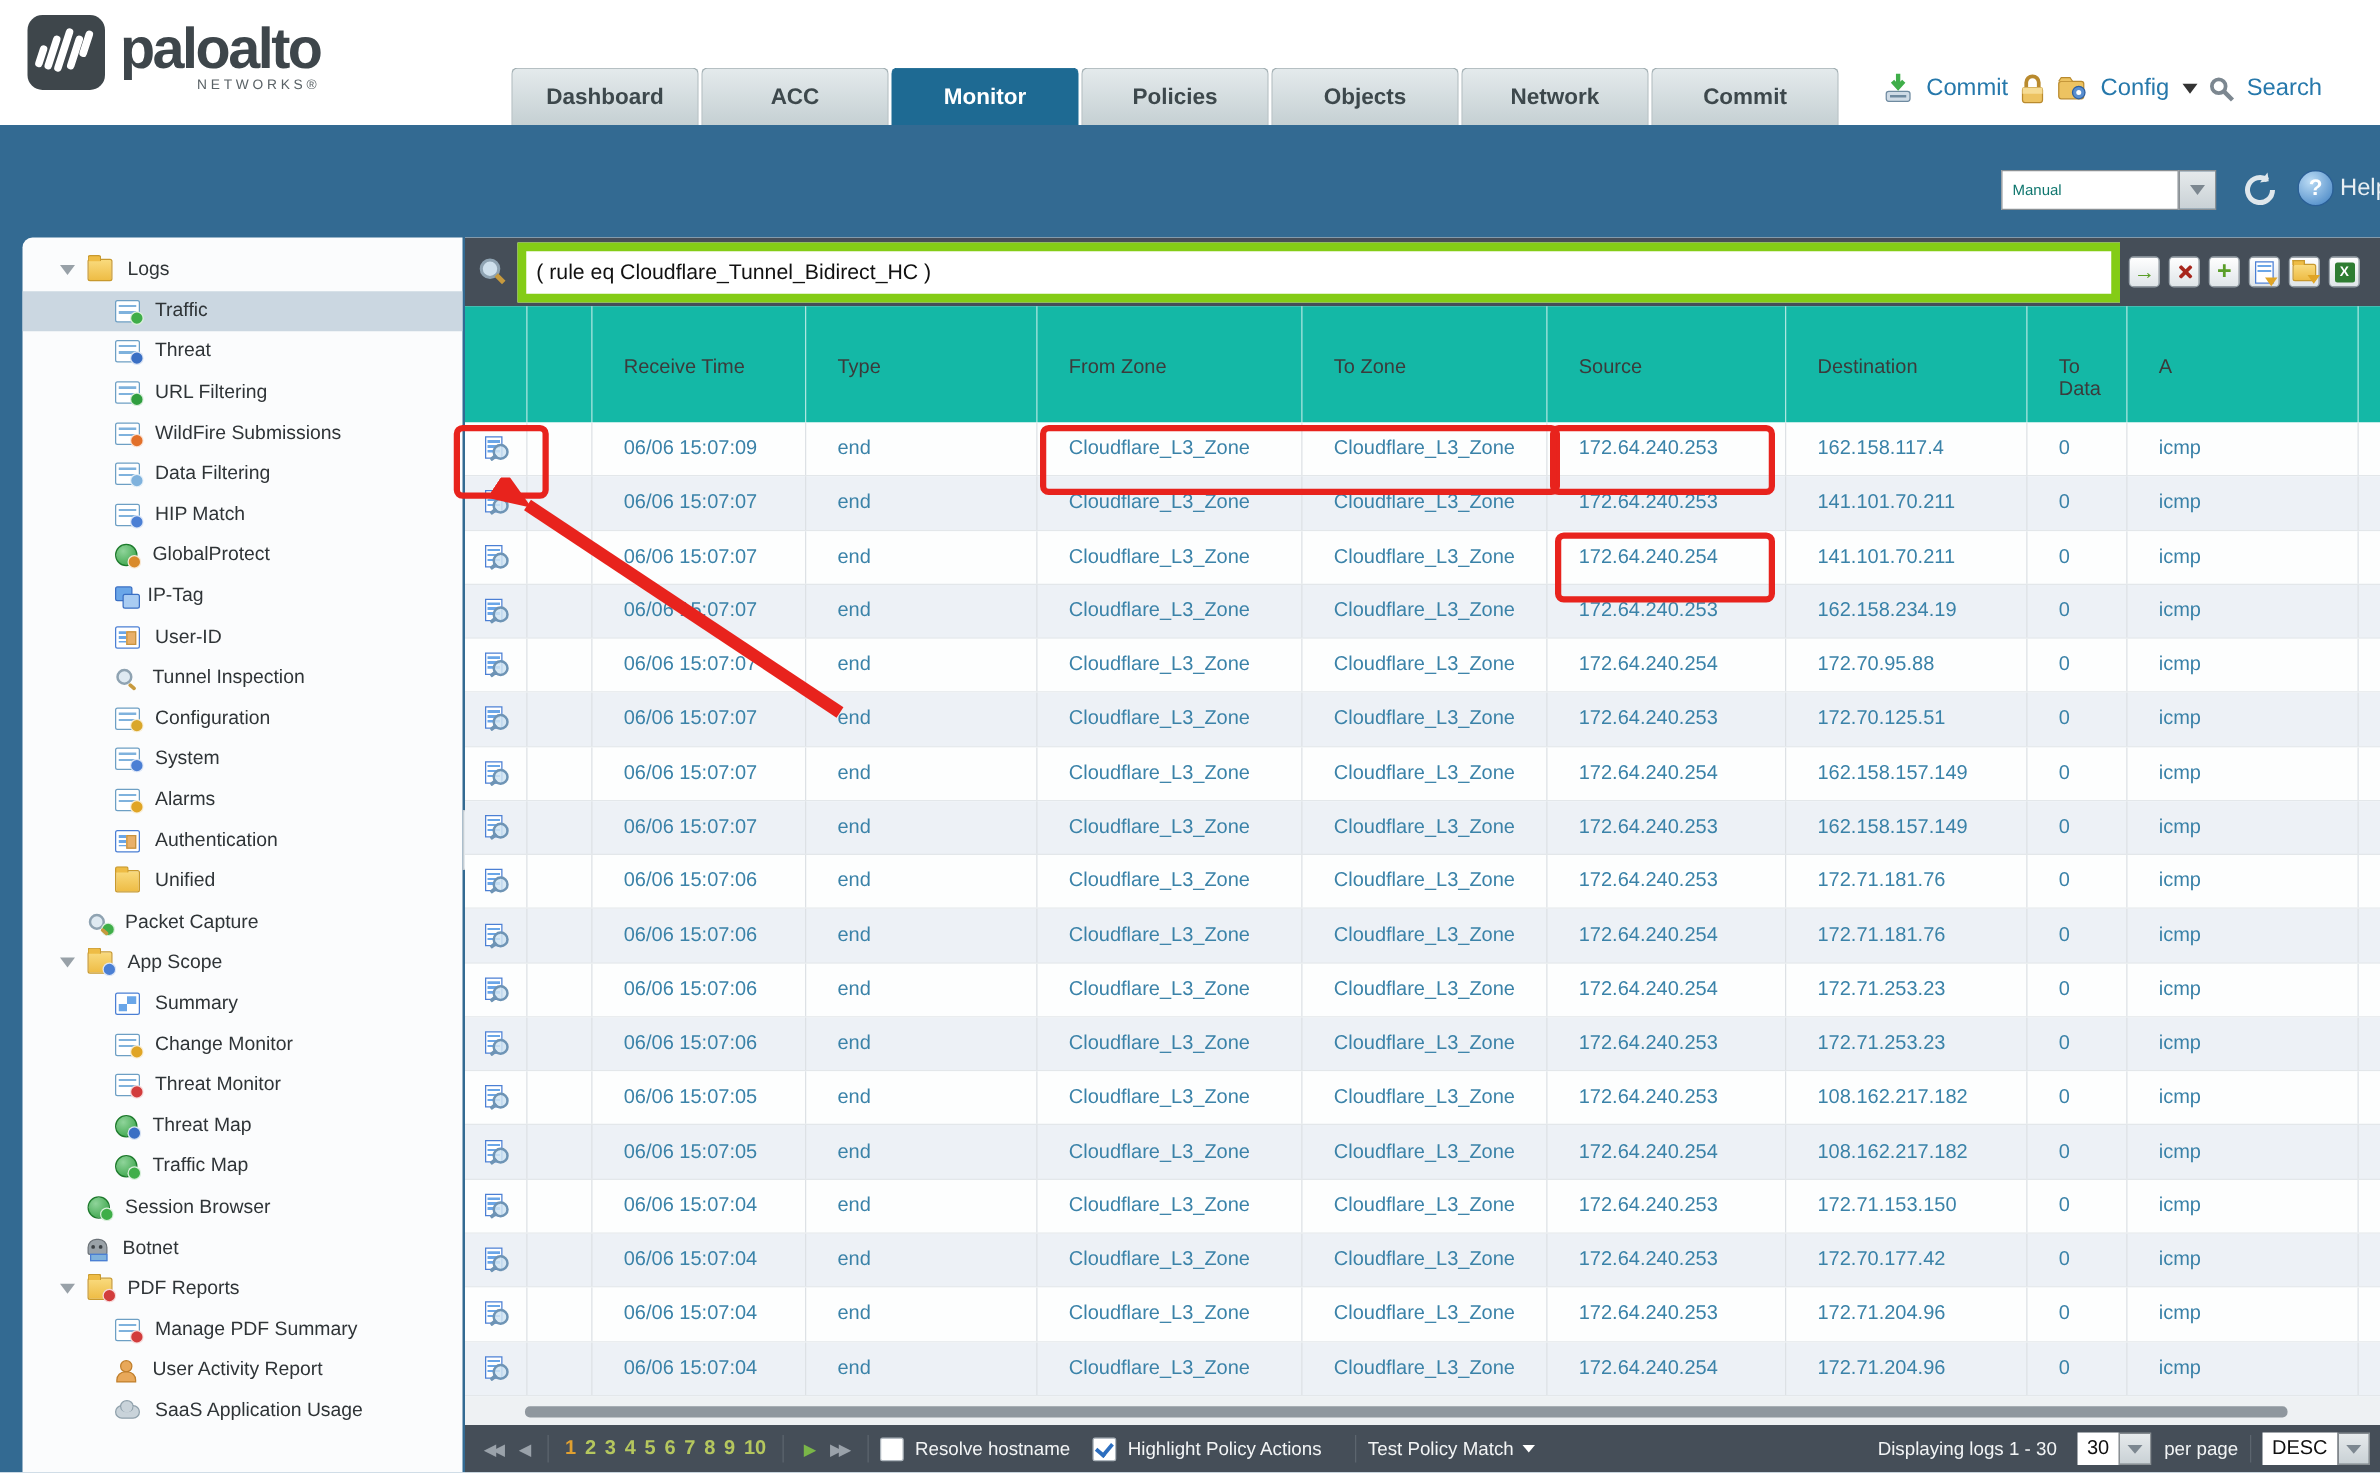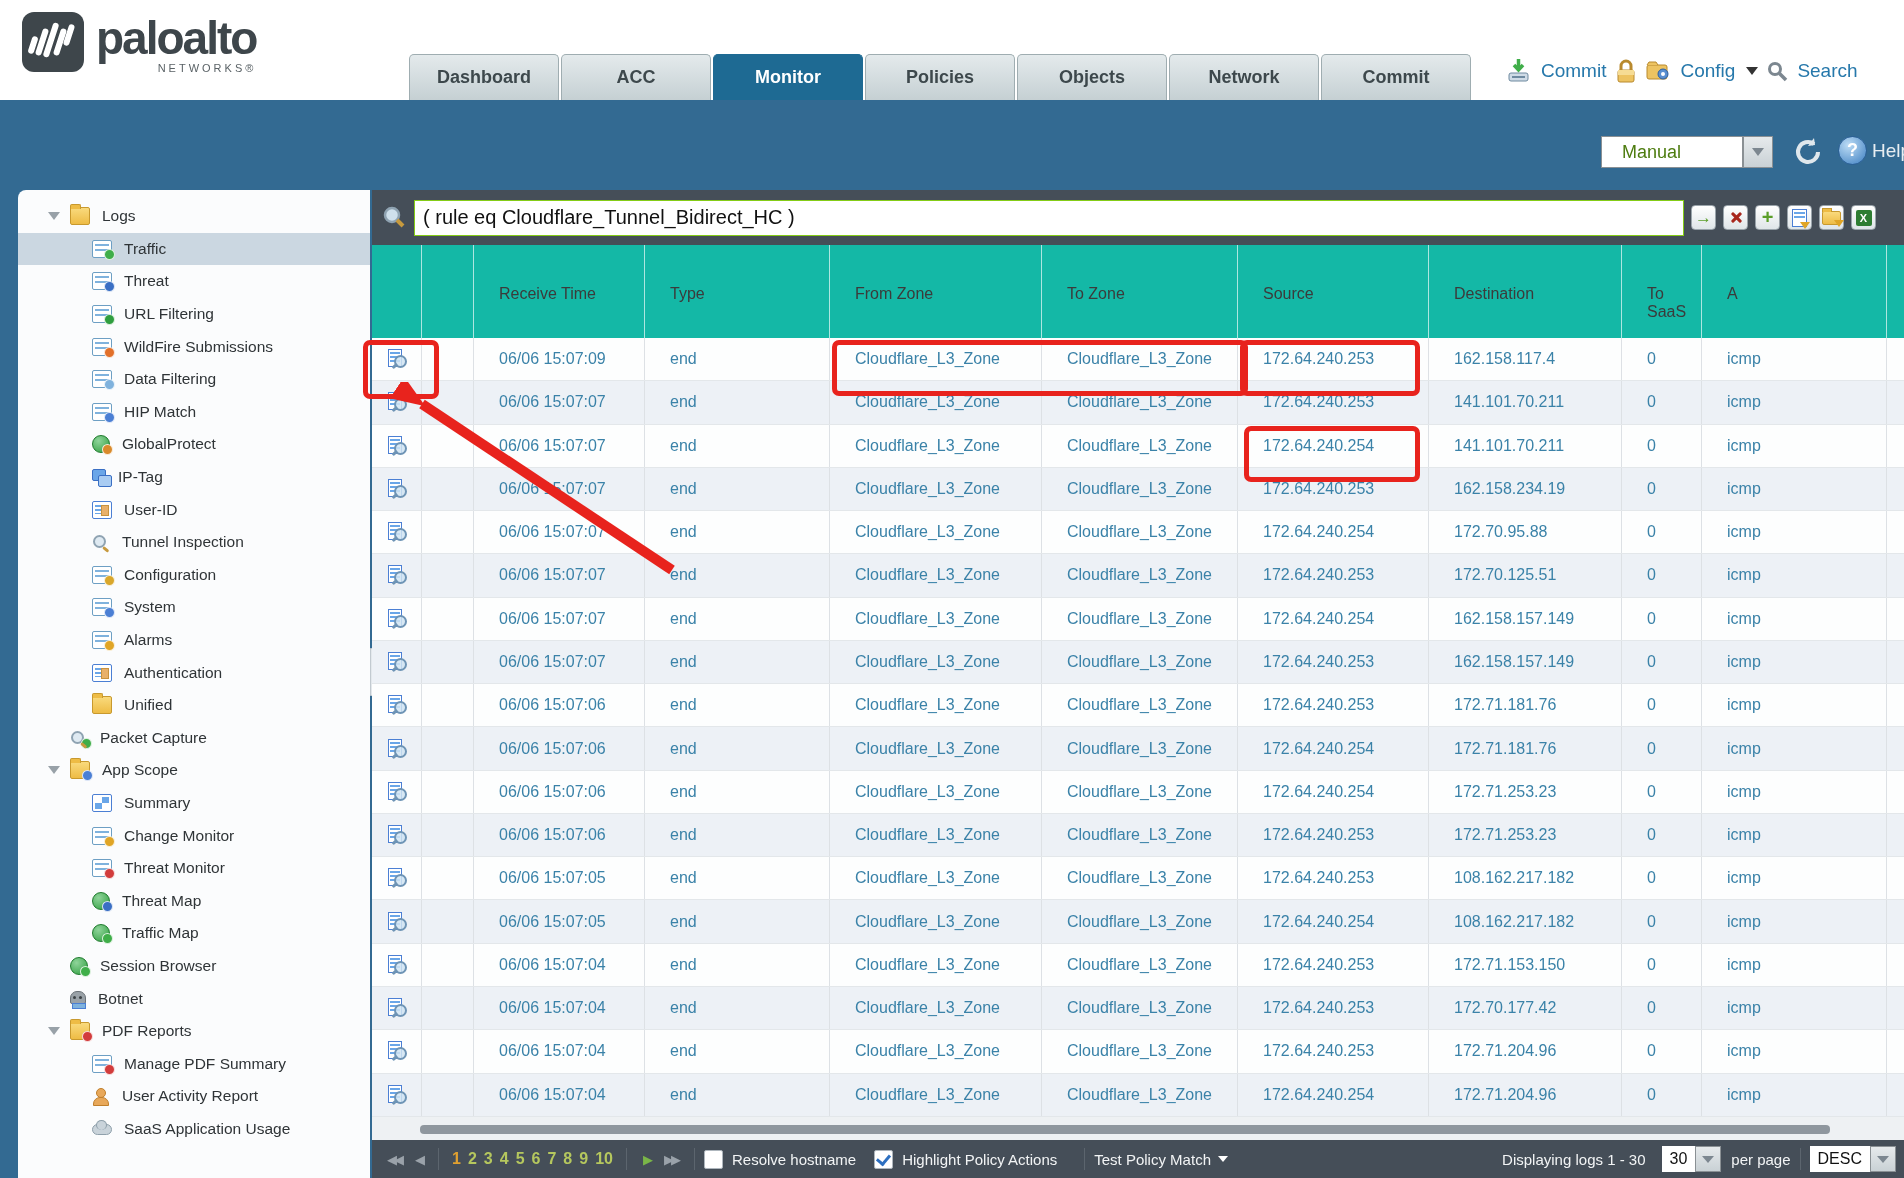--- a/index.html
+++ b/index.html
@@ -18,21 +18,21 @@
        background:linear-gradient(#e4eaec,#c5d0d3);border:1px solid #9fadb1;border-bottom:none;
        border-radius:5px 5px 0 0;font-size:18px;font-weight:bold;color:#3d484c;box-sizing:border-box;}
   .tab.active{background:#1e6a93;border-color:#1e6a93;color:#ffffff;}
   #util{position:absolute;left:1505px;top:58px;display:flex;align-items:center;gap:9px;font-size:19px;color:#2678ab;}
   #util .lbl{cursor:pointer;}
   .caret-dn{width:0;height:0;border-left:6px solid transparent;border-right:6px solid transparent;border-top:8px solid #333;margin-left:2px;}
 
   
   #subbar{position:absolute;left:0;top:100px;width:1904px;height:90px;}
   #manual-box{position:absolute;left:1601px;top:36px;width:142px;height:32px;background:#fff;border:1px solid #8a9094;
-      box-sizing:border-box;font-size:18px;color:#4d7c0f;display:flex;align-items:center;padding-left:20px;}
+      box-sizing:border-box;font-size:12px;color:#0f766e;display:flex;align-items:center;padding-left:8px;}
   #manual-btn{position:absolute;left:1743px;top:36px;width:30px;height:32px;background:linear-gradient(#e6eaec,#c9d1d5);
       border:1px solid #8a9094;box-sizing:border-box;display:flex;align-items:center;justify-content:center;}
   #manual-btn .caret-dn{border-top-color:#7c8790;margin:0;}
   #refresh-ic{position:absolute;left:1792px;top:36px;}
   #help-wrap{position:absolute;left:1838px;top:36px;display:flex;align-items:center;gap:5px;color:#e8eef2;font-size:19px;}
   #help-ic{width:27px;height:27px;border-radius:50%;background:radial-gradient(circle at 35% 30%,#bcdcf5,#3d7fc1);
       color:#fff;font-weight:bold;font-size:18px;display:flex;align-items:center;justify-content:center;border:1px solid #2b5f96;}
 
   
   #sidebar{position:absolute;left:18px;top:190px;width:352px;height:988px;background:#fbfcfd;border-radius:8px 0 0 0;
@@ -70,21 +70,21 @@
   .ti.person::after{content:"";position:absolute;left:1px;top:9px;width:14px;height:7px;border-radius:7px 7px 0 0;background:#e8a85a;border:1px solid #c07f2c;}
   .ti.cloud{background:#c9d3da;border:1px solid #8fa0ab;border-radius:8px;height:9px;margin-top:2px;}
   .ti.cloud::before{content:"";position:absolute;left:3px;top:-5px;width:9px;height:9px;border-radius:50%;background:#c9d3da;border:1px solid #8fa0ab;border-bottom:none;}
   #collapse-handle{position:absolute;left:370px;top:648px;width:13px;height:46px;background:#e3e8ec;border:1px solid #c2cad0;
       border-radius:0 5px 5px 0;display:flex;align-items:center;justify-content:center;font-size:11px;color:#6b757d;}
 
   
   #main{position:absolute;left:372px;top:190px;width:1532px;height:988px;background:#fdfefe;overflow:hidden;}
   #filterbar{position:absolute;left:0;top:0;width:100%;height:55px;background:#454e58;display:flex;align-items:center;box-sizing:border-box;padding-left:10px;}
   #filter-mag{flex:none;margin-right:8px;}
-  #filter-input{width:1252px;height:34px;border:1px solid #84cc16;font-size:20px;color:#111;padding:0 8px;font-family:"Liberation Sans",sans-serif;}
+  #filter-input{width:1252px;height:34px;border:7px solid #84cc16;font-size:17px;color:#111;padding:0 8px;font-family:"Liberation Sans",sans-serif;}
   .fbtn{width:25px;height:25px;border-radius:4px;margin-left:7px;display:flex;align-items:center;justify-content:center;
       background:linear-gradient(#ffffff,#dfe5e8);border:1px solid #9aa4ab;box-sizing:border-box;font-weight:bold;}
   .fbtn.go{color:#5a9e28;font-size:17px;}
   .fbtn.add{color:#5a9e28;font-size:20px;}
   .icx{position:relative;width:13px;height:13px;}
   .icx::before,.icx::after{content:"";position:absolute;left:5.5px;top:0;width:3px;height:13px;background:#a8271d;border-radius:1px;}
   .icx::before{transform:rotate(45deg);} .icx::after{transform:rotate(-45deg);}
   .mini-page{position:relative;width:13px;height:16px;background:#fff;border:1px solid #4b7fd4;}
   .mini-page::before{content:"";position:absolute;left:1px;right:1px;top:2px;height:8px;background:repeating-linear-gradient(#6aa6e8 0 2px,transparent 2px 4px);}
   .funnel{position:absolute;right:-4px;bottom:-3px;width:0;height:0;border-left:5px solid transparent;border-right:5px solid transparent;border-top:7px solid #e0a526;}
@@ -407,21 +407,21 @@
     </div>
     <div id="thead" class="tgrid">
         <div class="hcell"></div>
         <div class="hcell"></div>
         <div class="hcell">Receive Time</div>
         <div class="hcell">Type</div>
         <div class="hcell">From Zone</div>
         <div class="hcell">To Zone</div>
         <div class="hcell">Source</div>
         <div class="hcell">Destination</div>
-        <div class="hcell">To SaaS</div>
+        <div class="hcell">To Data</div>
         <div class="hcell">A</div>
       </div>
     <div id="rows">
         <div class="trow tgrid">
           <div class="tcell icn">
             <span class="dicon">
               <span class="dpage"></span>
               <span class="dlens"></span>
               <span class="dhandle"></span>
             </span>

